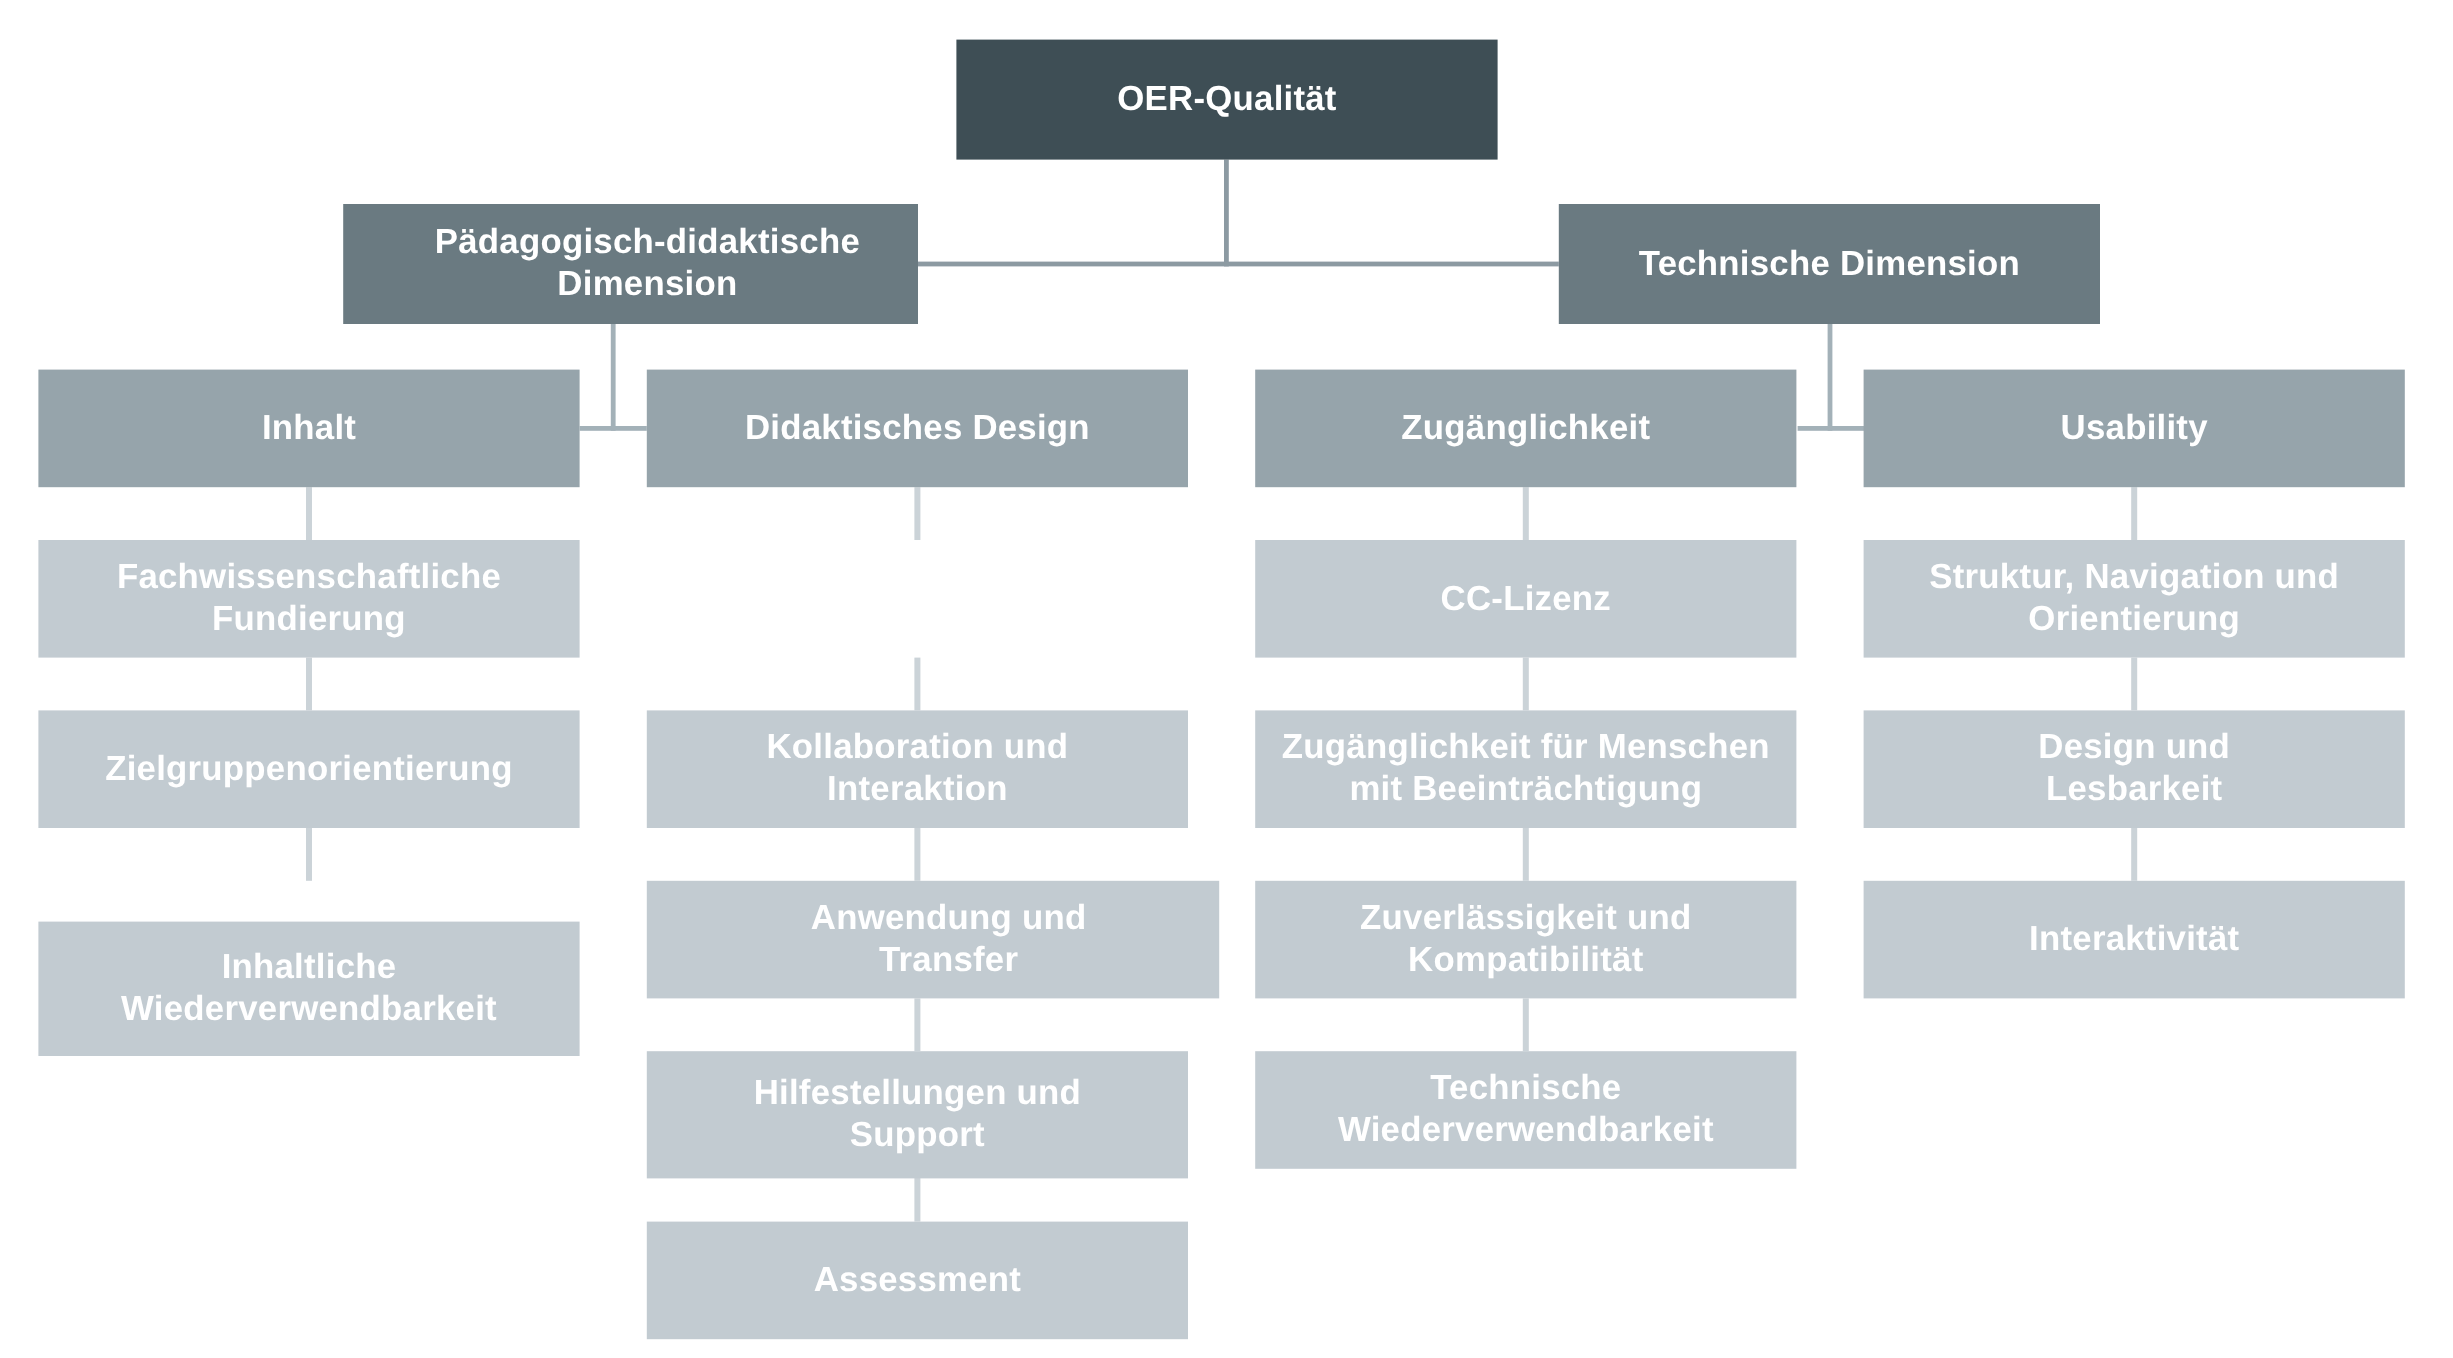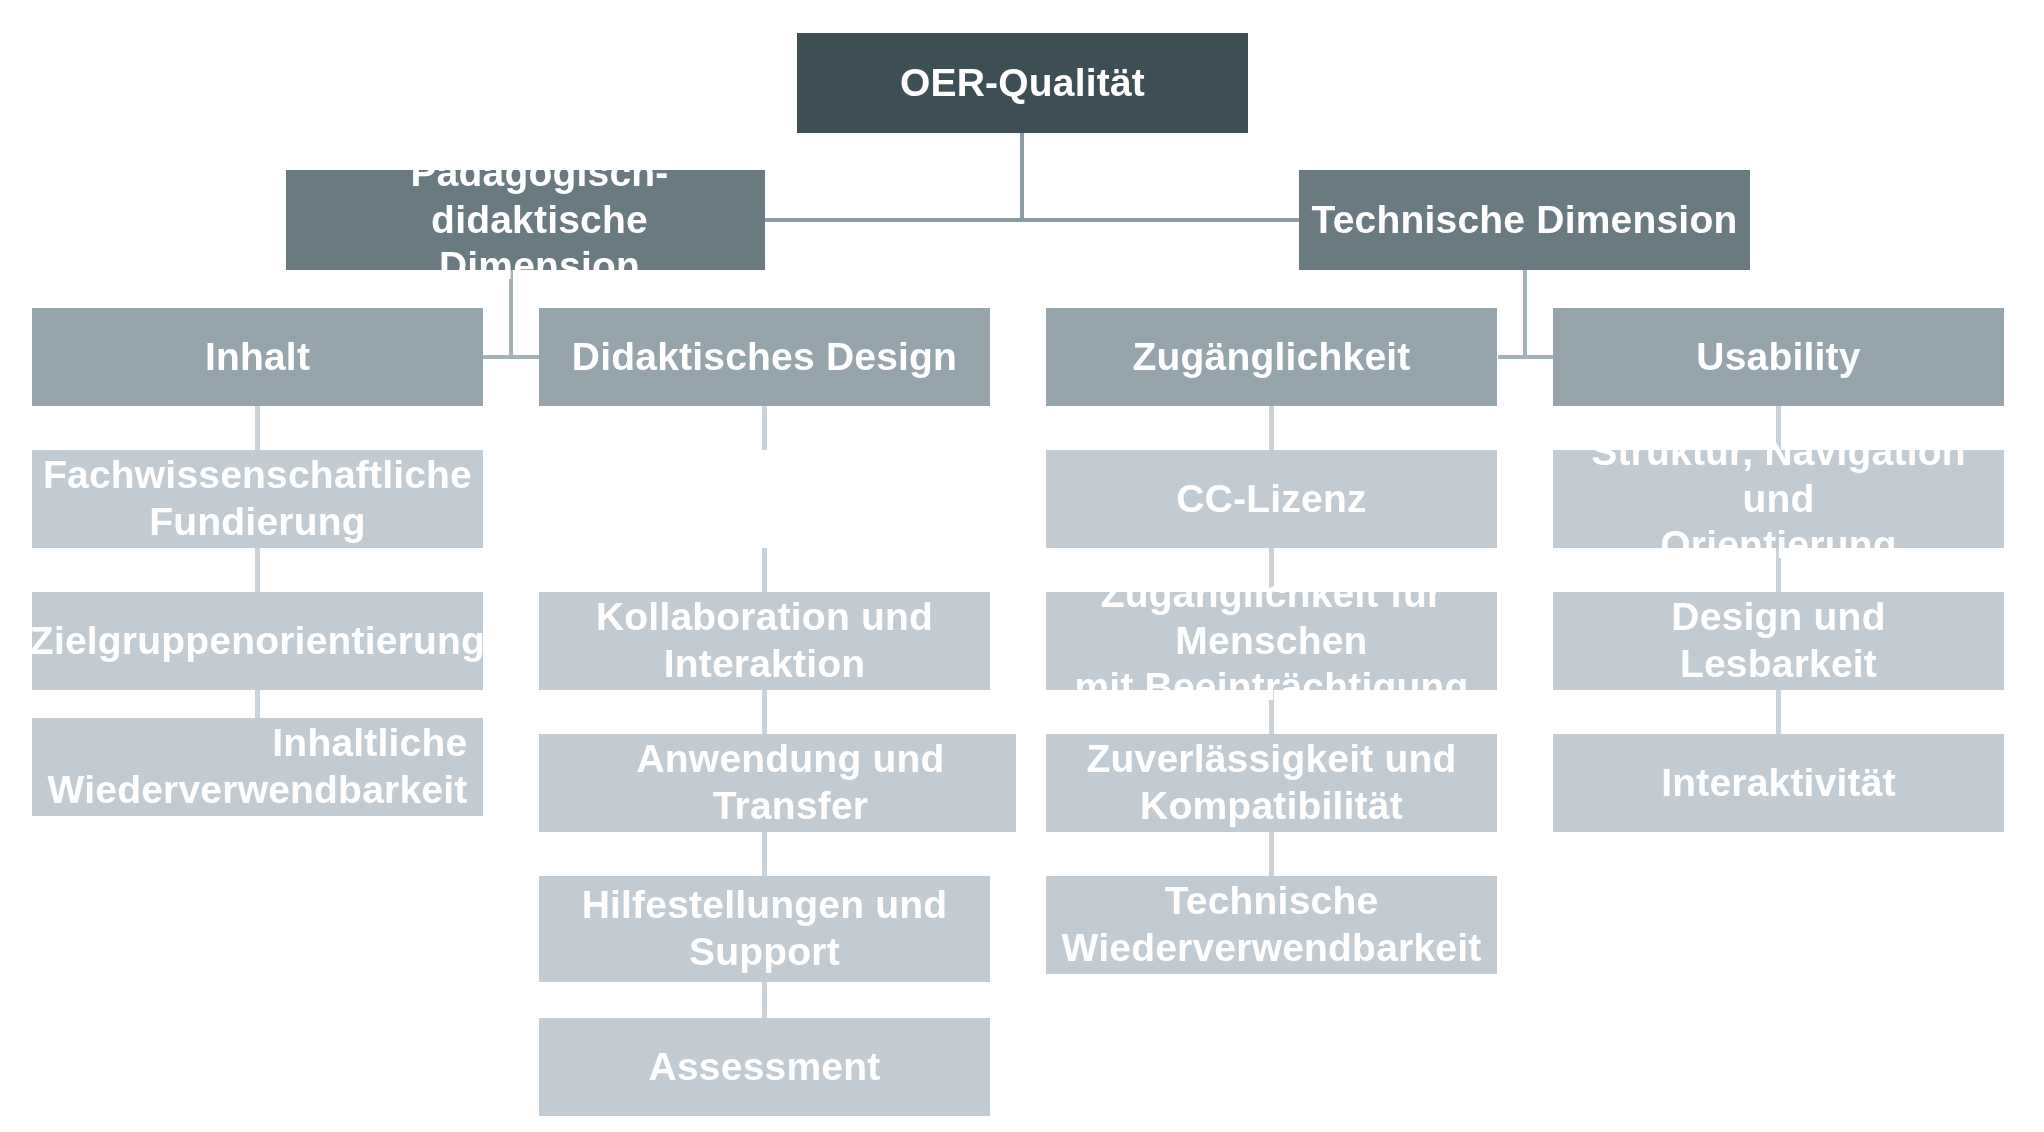--- a/index.html
+++ b/index.html
@@ -16,21 +16,21 @@
     overflow: hidden;
   }
   .box {
     position: absolute;
     display: flex;
     align-items: center;
     justify-content: center;
     text-align: center;
     color: var(--text, #ffffff);
     font-weight: 700;
-    font-size: 39px;
+    font-size: 29px;
     line-height: 1.2;
     white-space: pre-line;
     letter-spacing: 0.2px;
   }
   .box .lbl { white-space: pre-line; }
   .root-box     { background: var(--root-bg, #3e4e55); }
   .dim-box      { background: var(--dimension-bg, #6a7a81); }
   .cat-box      { background: var(--category-bg, #96a4ab); }
   .item-box     { background: var(--item-bg, #c2cbd1); }
   .conn { position: absolute; }
@@ -95,21 +95,21 @@
     <span class="lbl">Usability</span>
   </div>
 
   <div class="box item-box" style="left:32px; top:450px; width:451px; height:98px;">
     <span class="lbl">Fachwissenschaftliche
 Fundierung</span>
   </div>
   <div class="box item-box" style="left:32px; top:592px; width:451px; height:98px;">
     <span class="lbl">Zielgruppenorientierung</span>
   </div>
-  <div class="box item-box" style="left:32px; top:718px; width:451px; height:98px;text-align:right;">
+  <div class="box item-box" style="left:32px; top:768px; width:451px; height:112px;">
     <span class="lbl">Inhaltliche
 Wiederverwendbarkeit</span>
   </div>
 
   <div class="box item-box" style="left:539px; top:592px; width:451px; height:98px;">
     <span class="lbl">Kollaboration und
 Interaktion</span>
   </div>
   <div class="box item-box" style="left:539px; top:734px; width:451px; height:98px;padding-left:26px;">
     <span class="lbl">Anwendung und

